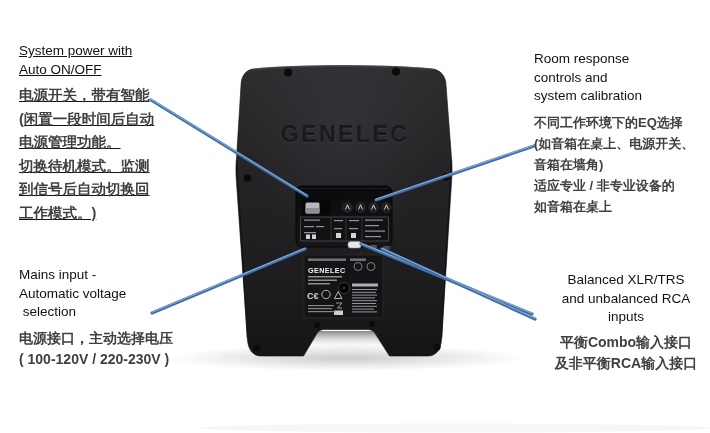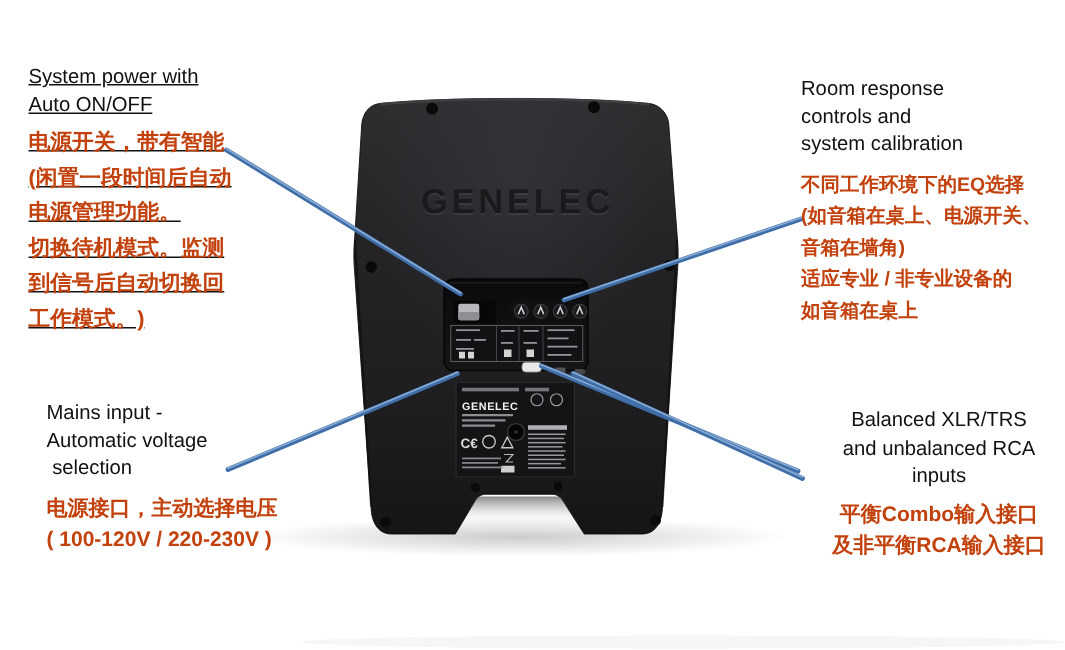--- a/index.html
+++ b/index.html
@@ -4,28 +4,28 @@
 <style>
   html,body{margin:0;padding:0;background:#ffffff;}
   .canvas{
     position:relative;width:710px;height:433px;background:#ffffff;overflow:hidden;
     font-family:"Liberation Sans", sans-serif;color:#131313;
   }
   .figure-svg{position:absolute;left:0;top:0;}
   .callout{position:absolute;}
   .callout .line{white-space:pre;}
   .en{font-size:13.5px;line-height:18.5px;color:#111111;}
-  .zh{font-weight:bold;color:#c2410c;}
+  .zh{font-weight:bold;color:#404040;}
   .c-power .zh{margin-top:5px;font-size:14.5px;line-height:23.5px;}
   .c-room  .zh{margin-top:6px;font-size:13px;line-height:21px;}
   .c-mains .zh{margin-top:6px;font-size:14px;line-height:21px;}
   .c-inputs .zh{margin-top:5px;font-size:14px;line-height:21px;}
   .c-power{left:19px;top:42px;width:200px;text-decoration:underline;}
   .c-room{left:512px;top:50px;width:168px;margin-left:22px;}
-  .c-mains{left:19px;top:266px;width:210px;margin-left:12px;}
+  .c-mains{left:19px;top:266px;width:210px;}
   .c-inputs{left:544px;top:271px;width:164px;text-align:center;}
 </style>
 </head>
 <body>
 
 <div class="canvas">
 
   <svg class="figure-svg" width="710" height="433" viewBox="0 0 710 433">
     <defs>
       <linearGradient id="bodyGrad" x1="0" y1="0" x2="0" y2="1">

